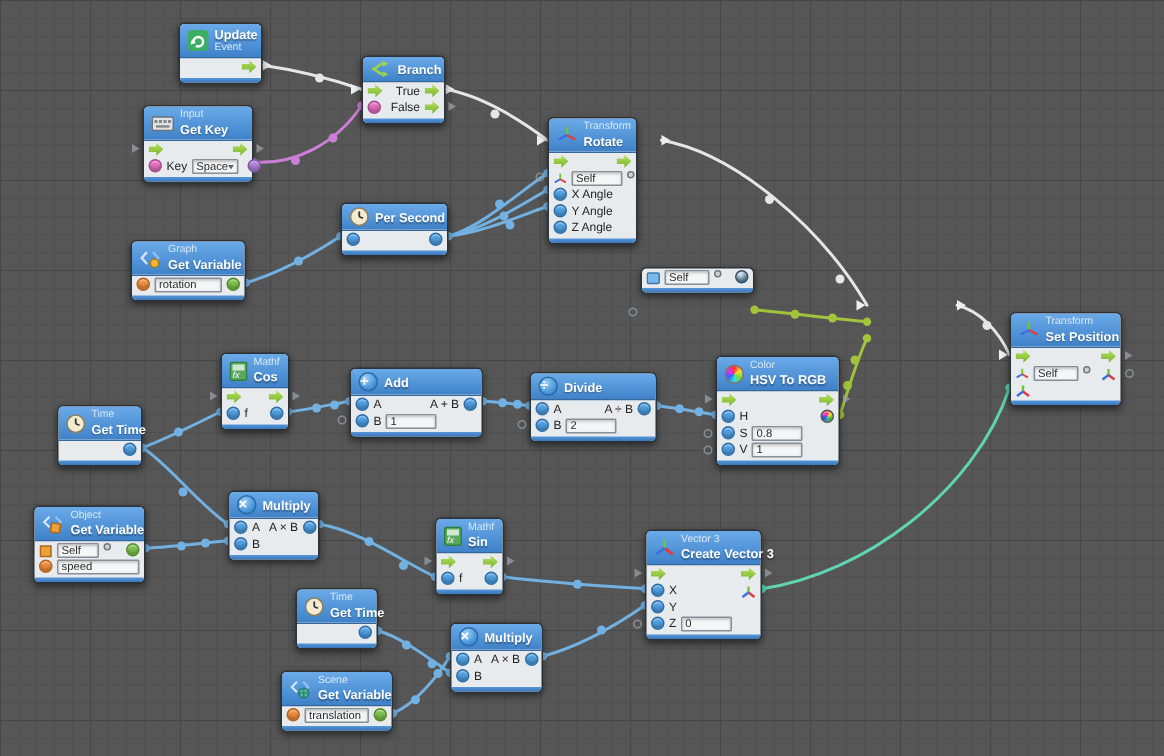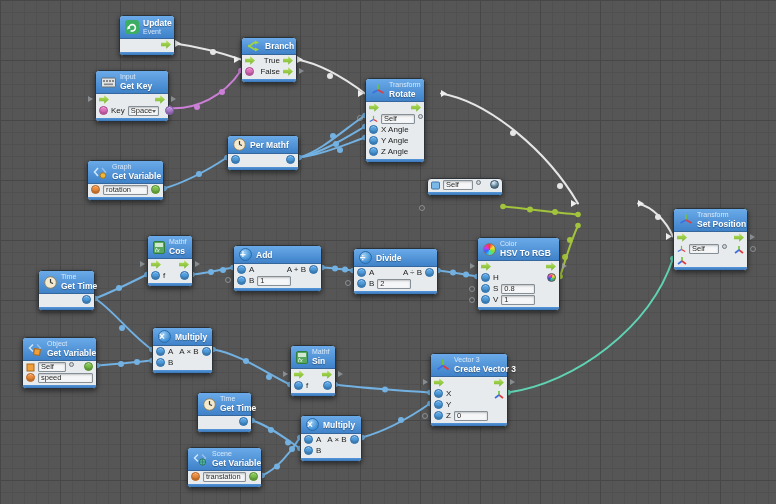--- a/index.html
+++ b/index.html
@@ -324,21 +324,21 @@
 
   <div class="node" style="left:227px;top:135px;width:72px">
     <div class="header">
       <span class="hicon">
         <svg width="13" height="13">
             <circle cx="6.5" cy="6.5" r="5.8" fill="#f4ead0" stroke="#8a7f5f"></circle>
             <path d="M6.5,6.5 L6.5,3 M6.5,6.5 L9,7.5" stroke="#333" stroke-width="1.2"></path>
           </svg>
       </span>
       <div class="titles">
-          <div class="title">Per Mathf</div>
+          <div class="title">Per Second</div>
         </div>
     </div>
     <div class="body">
       <div class="row">
           <span class="pc blue"></span>
           <span class="flex1"></span>
           <span class="pc blue"></span>
         </div>
     </div>
   </div>

